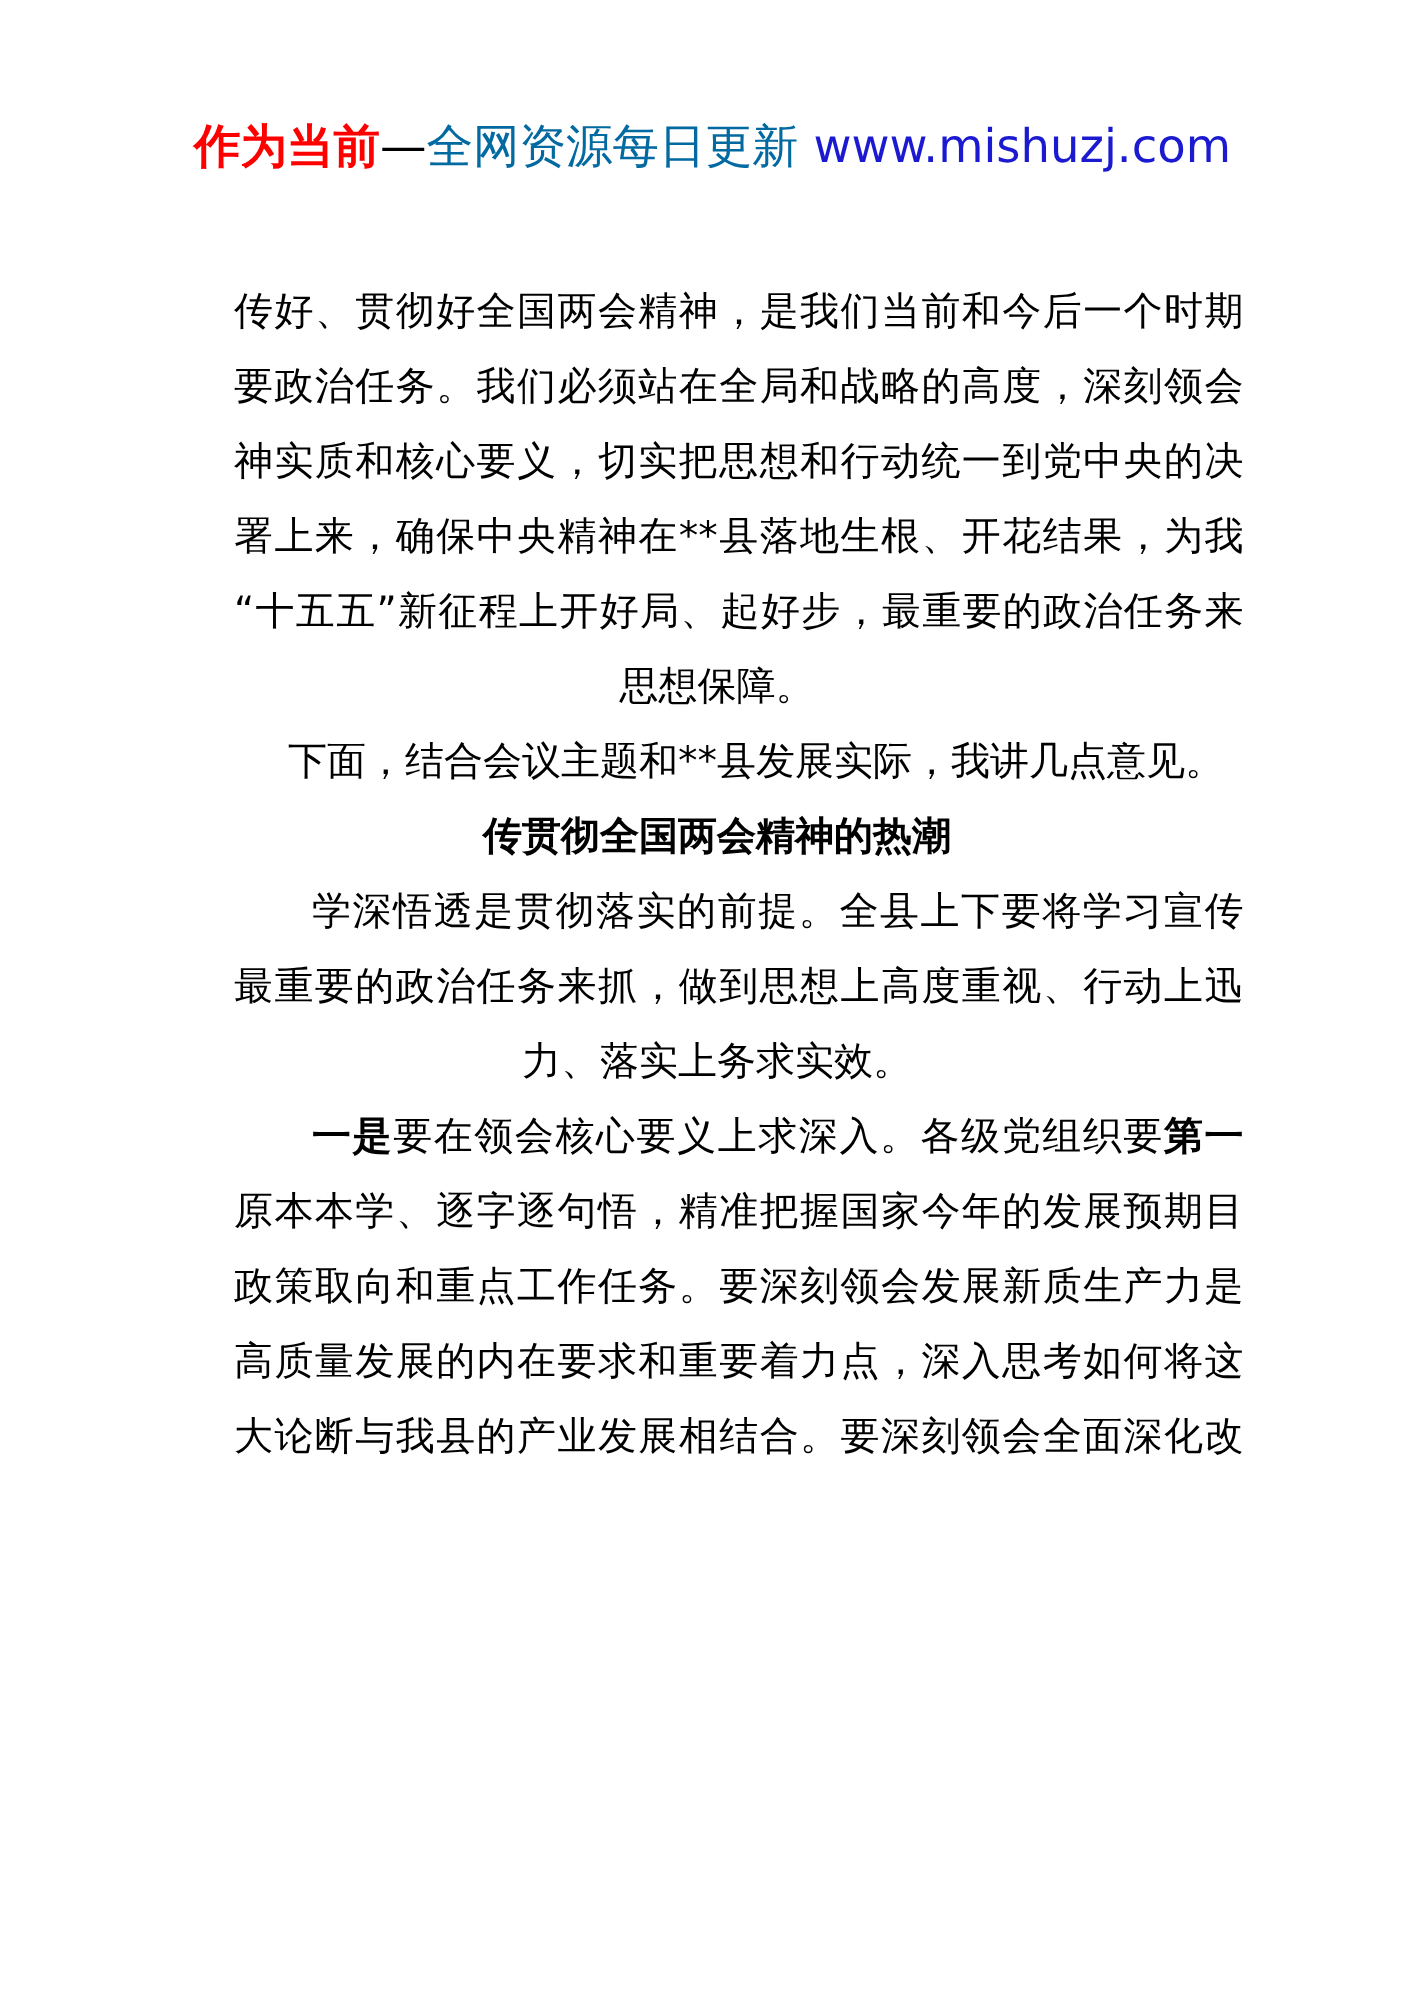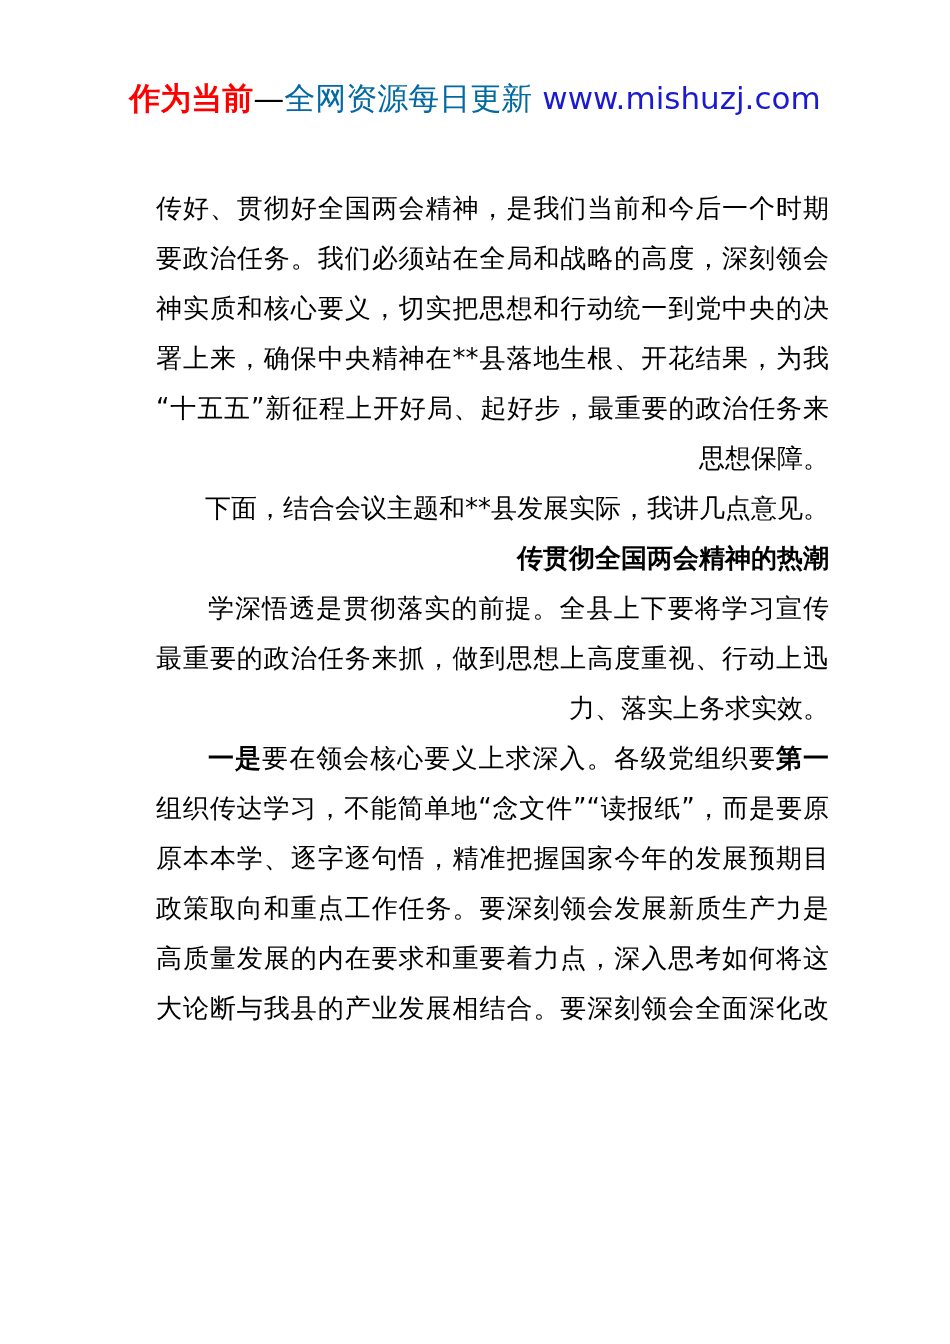--- a/index.html
+++ b/index.html
@@ -30,21 +30,21 @@
     position:absolute;
     top:183px;
     left:127px;
     width:702px;
     font-size:26px;
     line-height:50px;
   }
   .line{
     height:50px;
     overflow:hidden;
-    text-align:right;
+    text-align:center;
   }
   .line.fill{
     text-align:justify;
     text-align-last:justify;
     margin-left:29px;
   }
   .line.indent{text-indent:52px;}
   .bold{font-weight:700;}
 </style>
 </head>
@@ -60,19 +60,18 @@
       <div class="line fill"><span>神实质和核心要义，切实把思想和行动统一到党中央的决策部</span></div>
       <div class="line fill"><span>署上来，确保中央精神在**县落地生根、开花结果，为我县在</span></div>
       <div class="line fill"><span>“十五五”新征程上开好局、起好步，最重要的政治任务来抓</span></div>
       <div class="line"><span>思想保障。</span></div>
       <div class="line indent"><span>下面，结合会议主题和**县发展实际，我讲几点意见。</span></div>
       <div class="line"><span class="bold">传贯彻全国两会精神的热潮</span></div>
       <div class="line indent fill"><span>学深悟透是贯彻落实的前提。全县上下要将学习宣传贯彻</span></div>
       <div class="line fill"><span>最重要的政治任务来抓，做到思想上高度重视、行动上迅速有</span></div>
       <div class="line"><span>力、落实上务求实效。</span></div>
       <div class="line indent fill"><span class="bold">一是</span><span>要在领会核心要义上求深入。各级党组织要</span><span class="bold">第一</span><span>时间</span></div>
-      <div class="line fill"><span>组织传达学习，不能简单地“念文件”“读报纸”，而是要原</span></div>
       <div class="line fill"><span>原本本学、逐字逐句悟，精准把握国家今年的发展预期目标</span></div>
       <div class="line fill"><span>政策取向和重点工作任务。要深刻领会发展新质生产力是推动</span></div>
       <div class="line fill"><span>高质量发展的内在要求和重要着力点，深入思考如何将这一重</span></div>
       <div class="line fill"><span>大论断与我县的产业发展相结合。要深刻领会全面深化改革、</span></div>
     </div>
 </div>
 
 </body></html>

